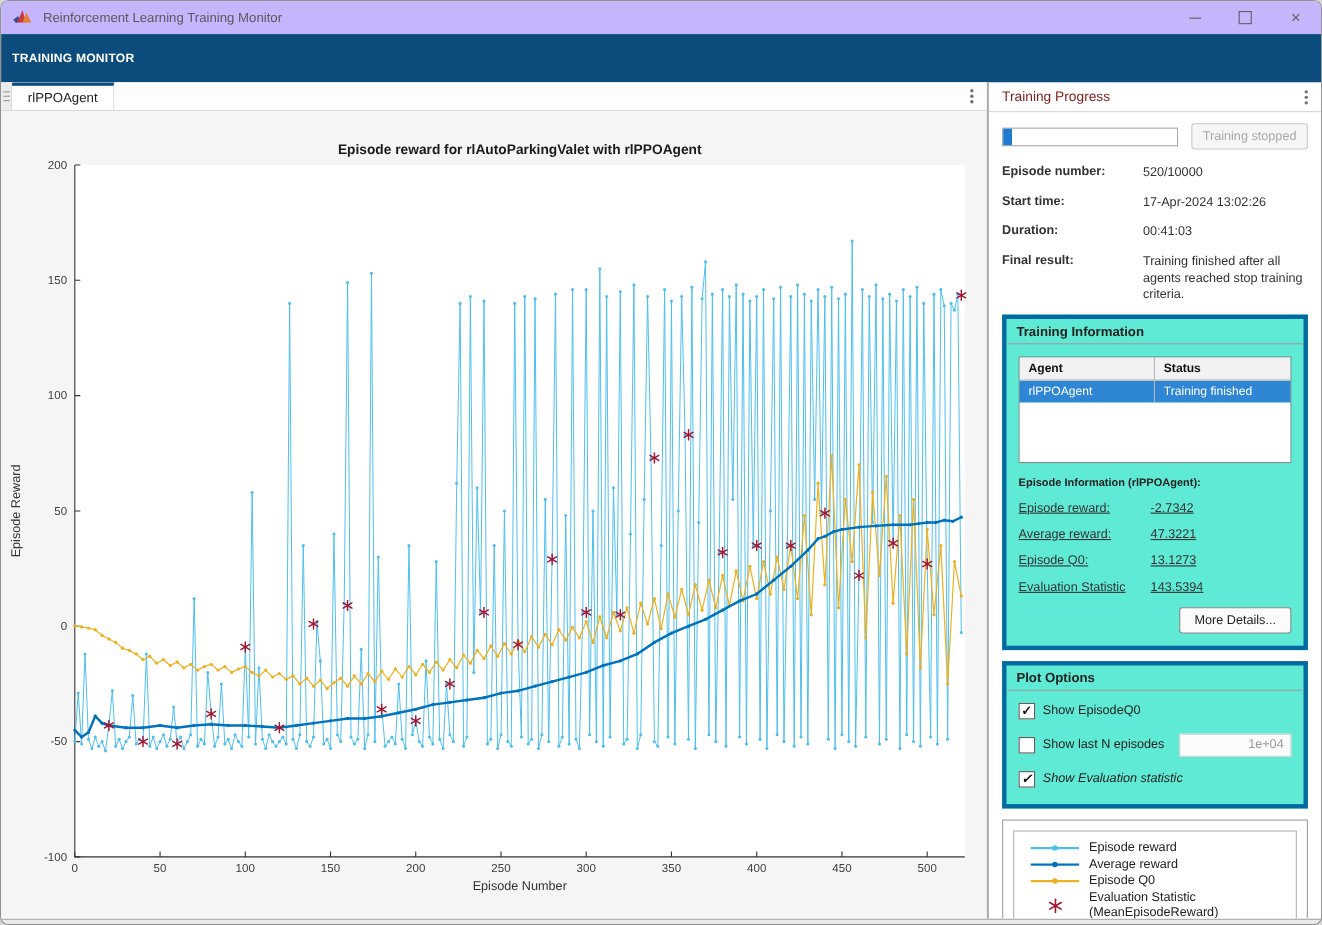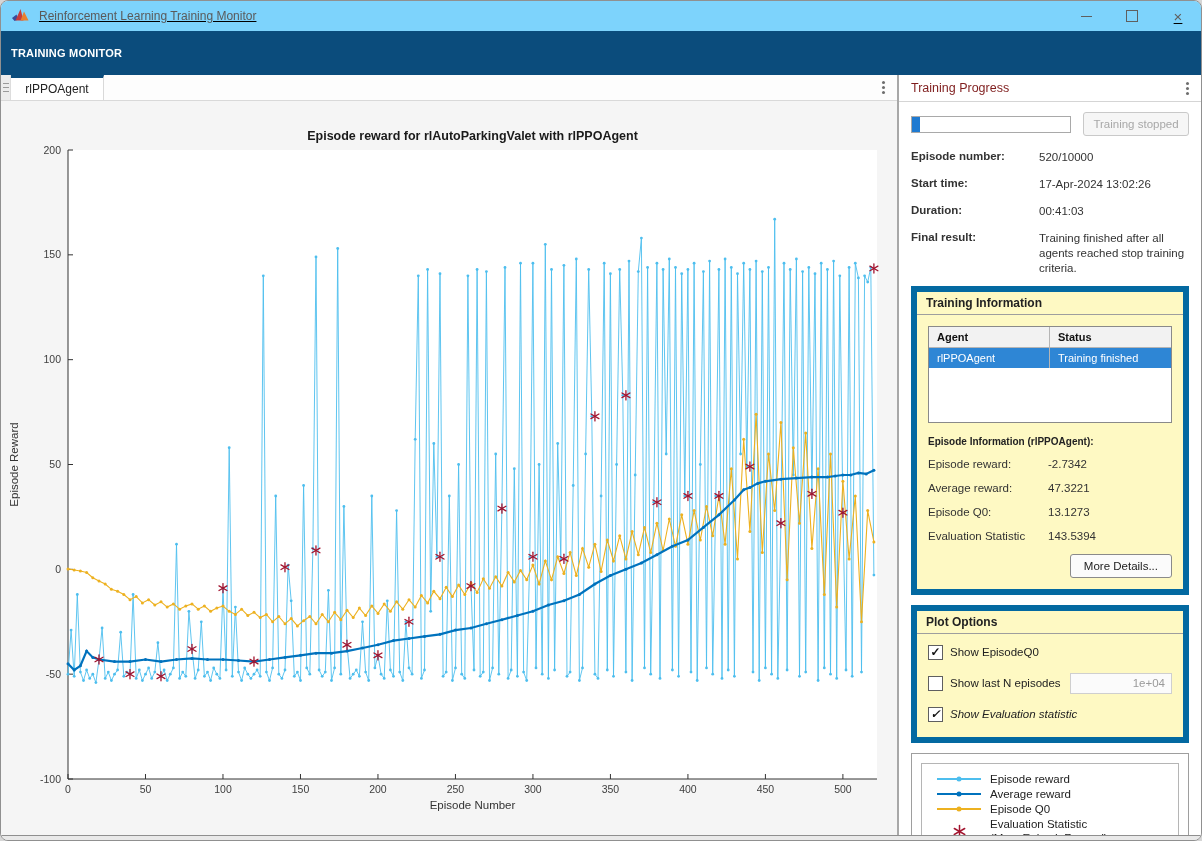--- a/index.html
+++ b/index.html
@@ -1,19 +1,19 @@
 <!DOCTYPE html>
 <html><head>
 <meta charset="utf-8">
 <style>
   html,body{margin:0;padding:0;background:#d6d6d6;font-family:"Liberation Sans",sans-serif;}
   .window{position:relative;width:1200px;height:839px;background:#f0f0f0;border:1px solid #909090;
     border-radius:8px;overflow:hidden;margin:0;}
   
-  .titlebar{height:30px;display:flex;align-items:center;background:#7dd3fc;text-decoration:underline;}
+  .titlebar{height:30px;display:flex;align-items:center;background:#c4b5fd;}
   .logo{width:20px;height:18px;margin:0 8px 0 10px;}
   .title-text{font-size:12px;color:#5a5a5a;flex:1;}
   .win-btns{display:flex;align-items:center;height:100%;}
   .win-btn{width:46px;height:100%;display:flex;align-items:center;justify-content:center;color:#5f5f5f;cursor:pointer;}
   .min-glyph{width:11px;height:1px;background:#5f5f5f;}
   .max-glyph{width:10px;height:10px;border:1px solid #5f5f5f;}
   .close-glyph{font-size:15px;line-height:15px;color:#5f5f5f;}
   
   .ribbon{height:44px;background:#0b4c7c;display:flex;align-items:center;}
   .ribbon-label{color:#ffffff;font-size:11px;font-weight:bold;padding-left:10px;letter-spacing:.2px;}
@@ -41,33 +41,33 @@
   .rp-title{font-size:12.5px;color:#7f1d1d;flex:1;}
   .rp-body{flex:1;padding:10px 12px 0 12px;overflow:hidden;}
   .progress-row{display:flex;align-items:center;margin-bottom:14px;}
   .progress-track{width:158px;height:15px;background:#ffffff;border:1px solid #a9a9a9;position:relative;}
   .progress-fill{position:absolute;left:0;top:0;bottom:0;}
   .btn-disabled{margin-left:12px;flex:1;height:22px;border:1px solid #c9c9c9;border-radius:3px;background:#f6f6f6;
     color:#a8a8a8;font-size:11.5px;display:flex;align-items:center;justify-content:center;}
   .info-row{display:flex;margin-bottom:12px;font-size:11.5px;color:#333;}
   .info-label{width:128px;flex-shrink:0;font-weight:bold;}
   .info-value{flex:1;line-height:1.3;}
-  .groupbox{border:6px solid #0369a1;margin-bottom:10px;background:#fef9c3;}
+  .groupbox{border:4px solid #0369a1;margin-bottom:10px;background:#5eead4;}
   .groupbox-title{font-size:12px;font-weight:bold;color:#222;padding:4px 9px;border-bottom:1px solid #9e9e9e;}
   .groupbox-body{padding:11px;}
   
   .agent-table{border:1px solid #8a8a8a;font-size:11px;}
   .at-row{display:flex;}
   .at-cell{width:50%;padding:4px 8px;box-sizing:border-box;}
   .at-head .at-cell{background:#f2f2f2;font-weight:bold;border-bottom:1px solid #b5b5b5;color:#111;}
   .at-head .at-cell:first-child,.at-sel .at-cell:first-child{border-right:1px solid #b5b5b5;}
   .at-sel .at-cell{color:#fff;}
   .at-empty{height:54px;background:#fff;}
   .ep-info-title{font-size:10px;font-weight:bold;color:#222;margin:13px 0 11px 0;}
-  .stat-row{display:flex;font-size:11.5px;color:#333;margin-bottom:12px;}
+  .stat-row{display:flex;font-size:11.5px;color:#333;margin-bottom:12px;text-decoration:underline;}
   .stat-label{width:120px;flex-shrink:0;}
   .btn-row{display:flex;justify-content:flex-end;margin-top:4px;}
   .btn{height:22px;padding:0 13px;border:1px solid #8a8a8a;border-radius:3px;background:#fbfbfb;color:#222;
     font-size:11.5px;display:flex;align-items:center;cursor:pointer;}
   
   .po-row{display:flex;align-items:center;margin-bottom:13px;font-size:11.5px;color:#222;}
   .po-row:last-child{margin-bottom:4px;font-style:italic;}
   .cb{width:13px;height:13px;border:1px solid #5f5f5f;background:#fff;margin-right:7px;flex-shrink:0;
     display:flex;align-items:center;justify-content:center;font-size:12px;color:#111;}
   .cb.checked::after{content:"\2713";font-weight:bold;line-height:1;}

